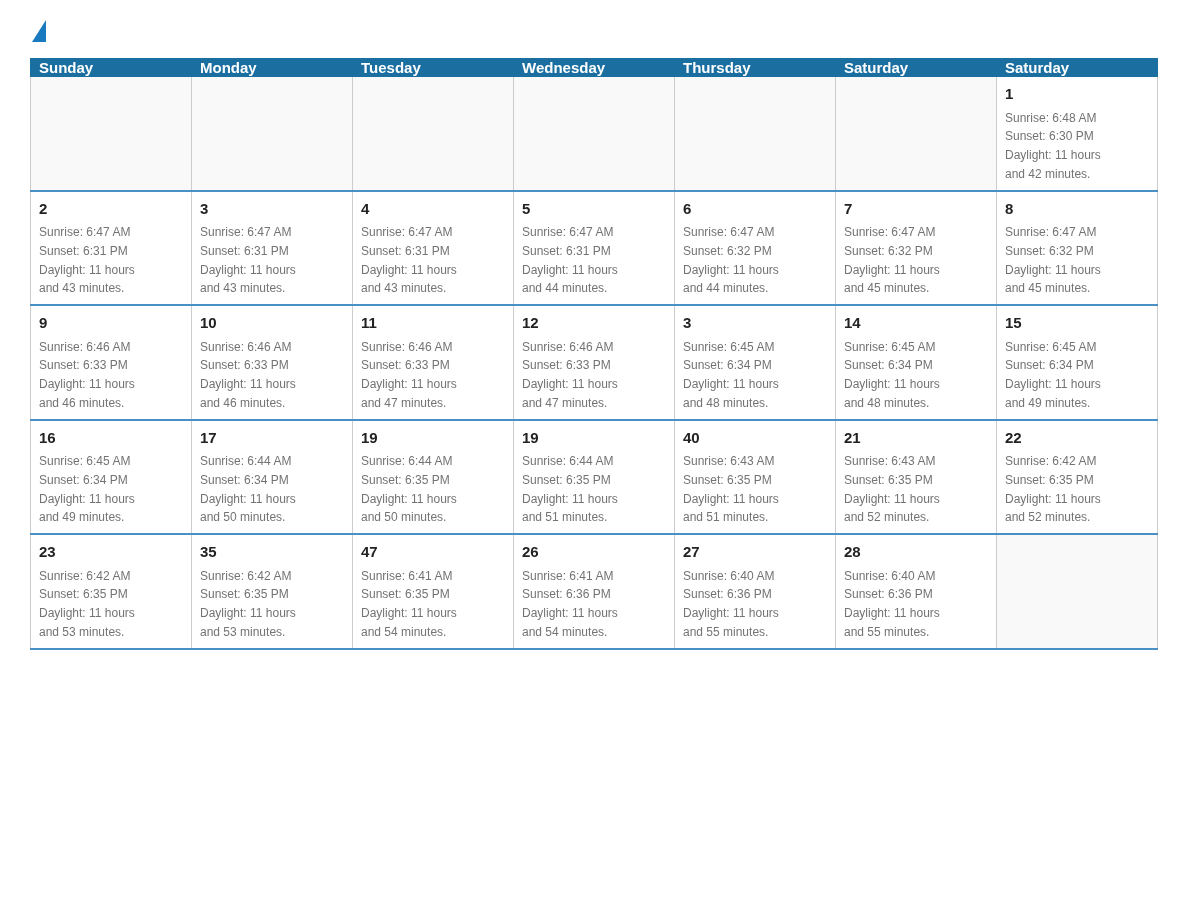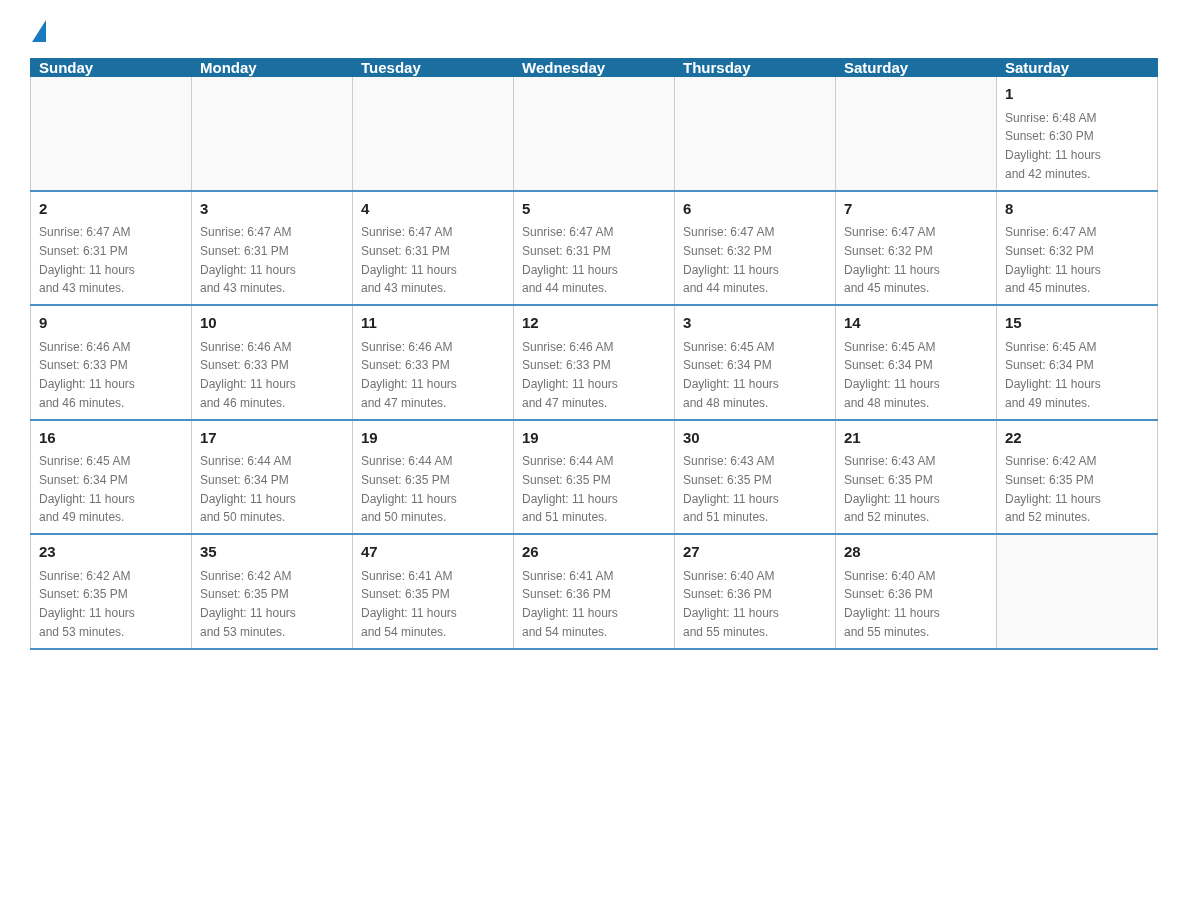--- a/index.html
+++ b/index.html
@@ -212,21 +212,21 @@
 Daylight: 11 hours
 and 50 minutes.</span></td>
         <td><span class="day-number">19</span><span class="day-info" style="white-space: pre-line;">Sunrise: 6:44 AM
 Sunset: 6:35 PM
 Daylight: 11 hours
 and 50 minutes.</span></td>
         <td><span class="day-number">19</span><span class="day-info" style="white-space: pre-line;">Sunrise: 6:44 AM
 Sunset: 6:35 PM
 Daylight: 11 hours
 and 51 minutes.</span></td>
-        <td><span class="day-number">30</span><span class="day-info" style="white-space: pre-line;">Sunrise: 6:43 AM
+        <td><span class="day-number">40</span><span class="day-info" style="white-space: pre-line;">Sunrise: 6:43 AM
 Sunset: 6:35 PM
 Daylight: 11 hours
 and 51 minutes.</span></td>
         <td><span class="day-number">21</span><span class="day-info" style="white-space: pre-line;">Sunrise: 6:43 AM
 Sunset: 6:35 PM
 Daylight: 11 hours
 and 52 minutes.</span></td>
         <td><span class="day-number">22</span><span class="day-info" style="white-space: pre-line;">Sunrise: 6:42 AM
 Sunset: 6:35 PM
 Daylight: 11 hours

